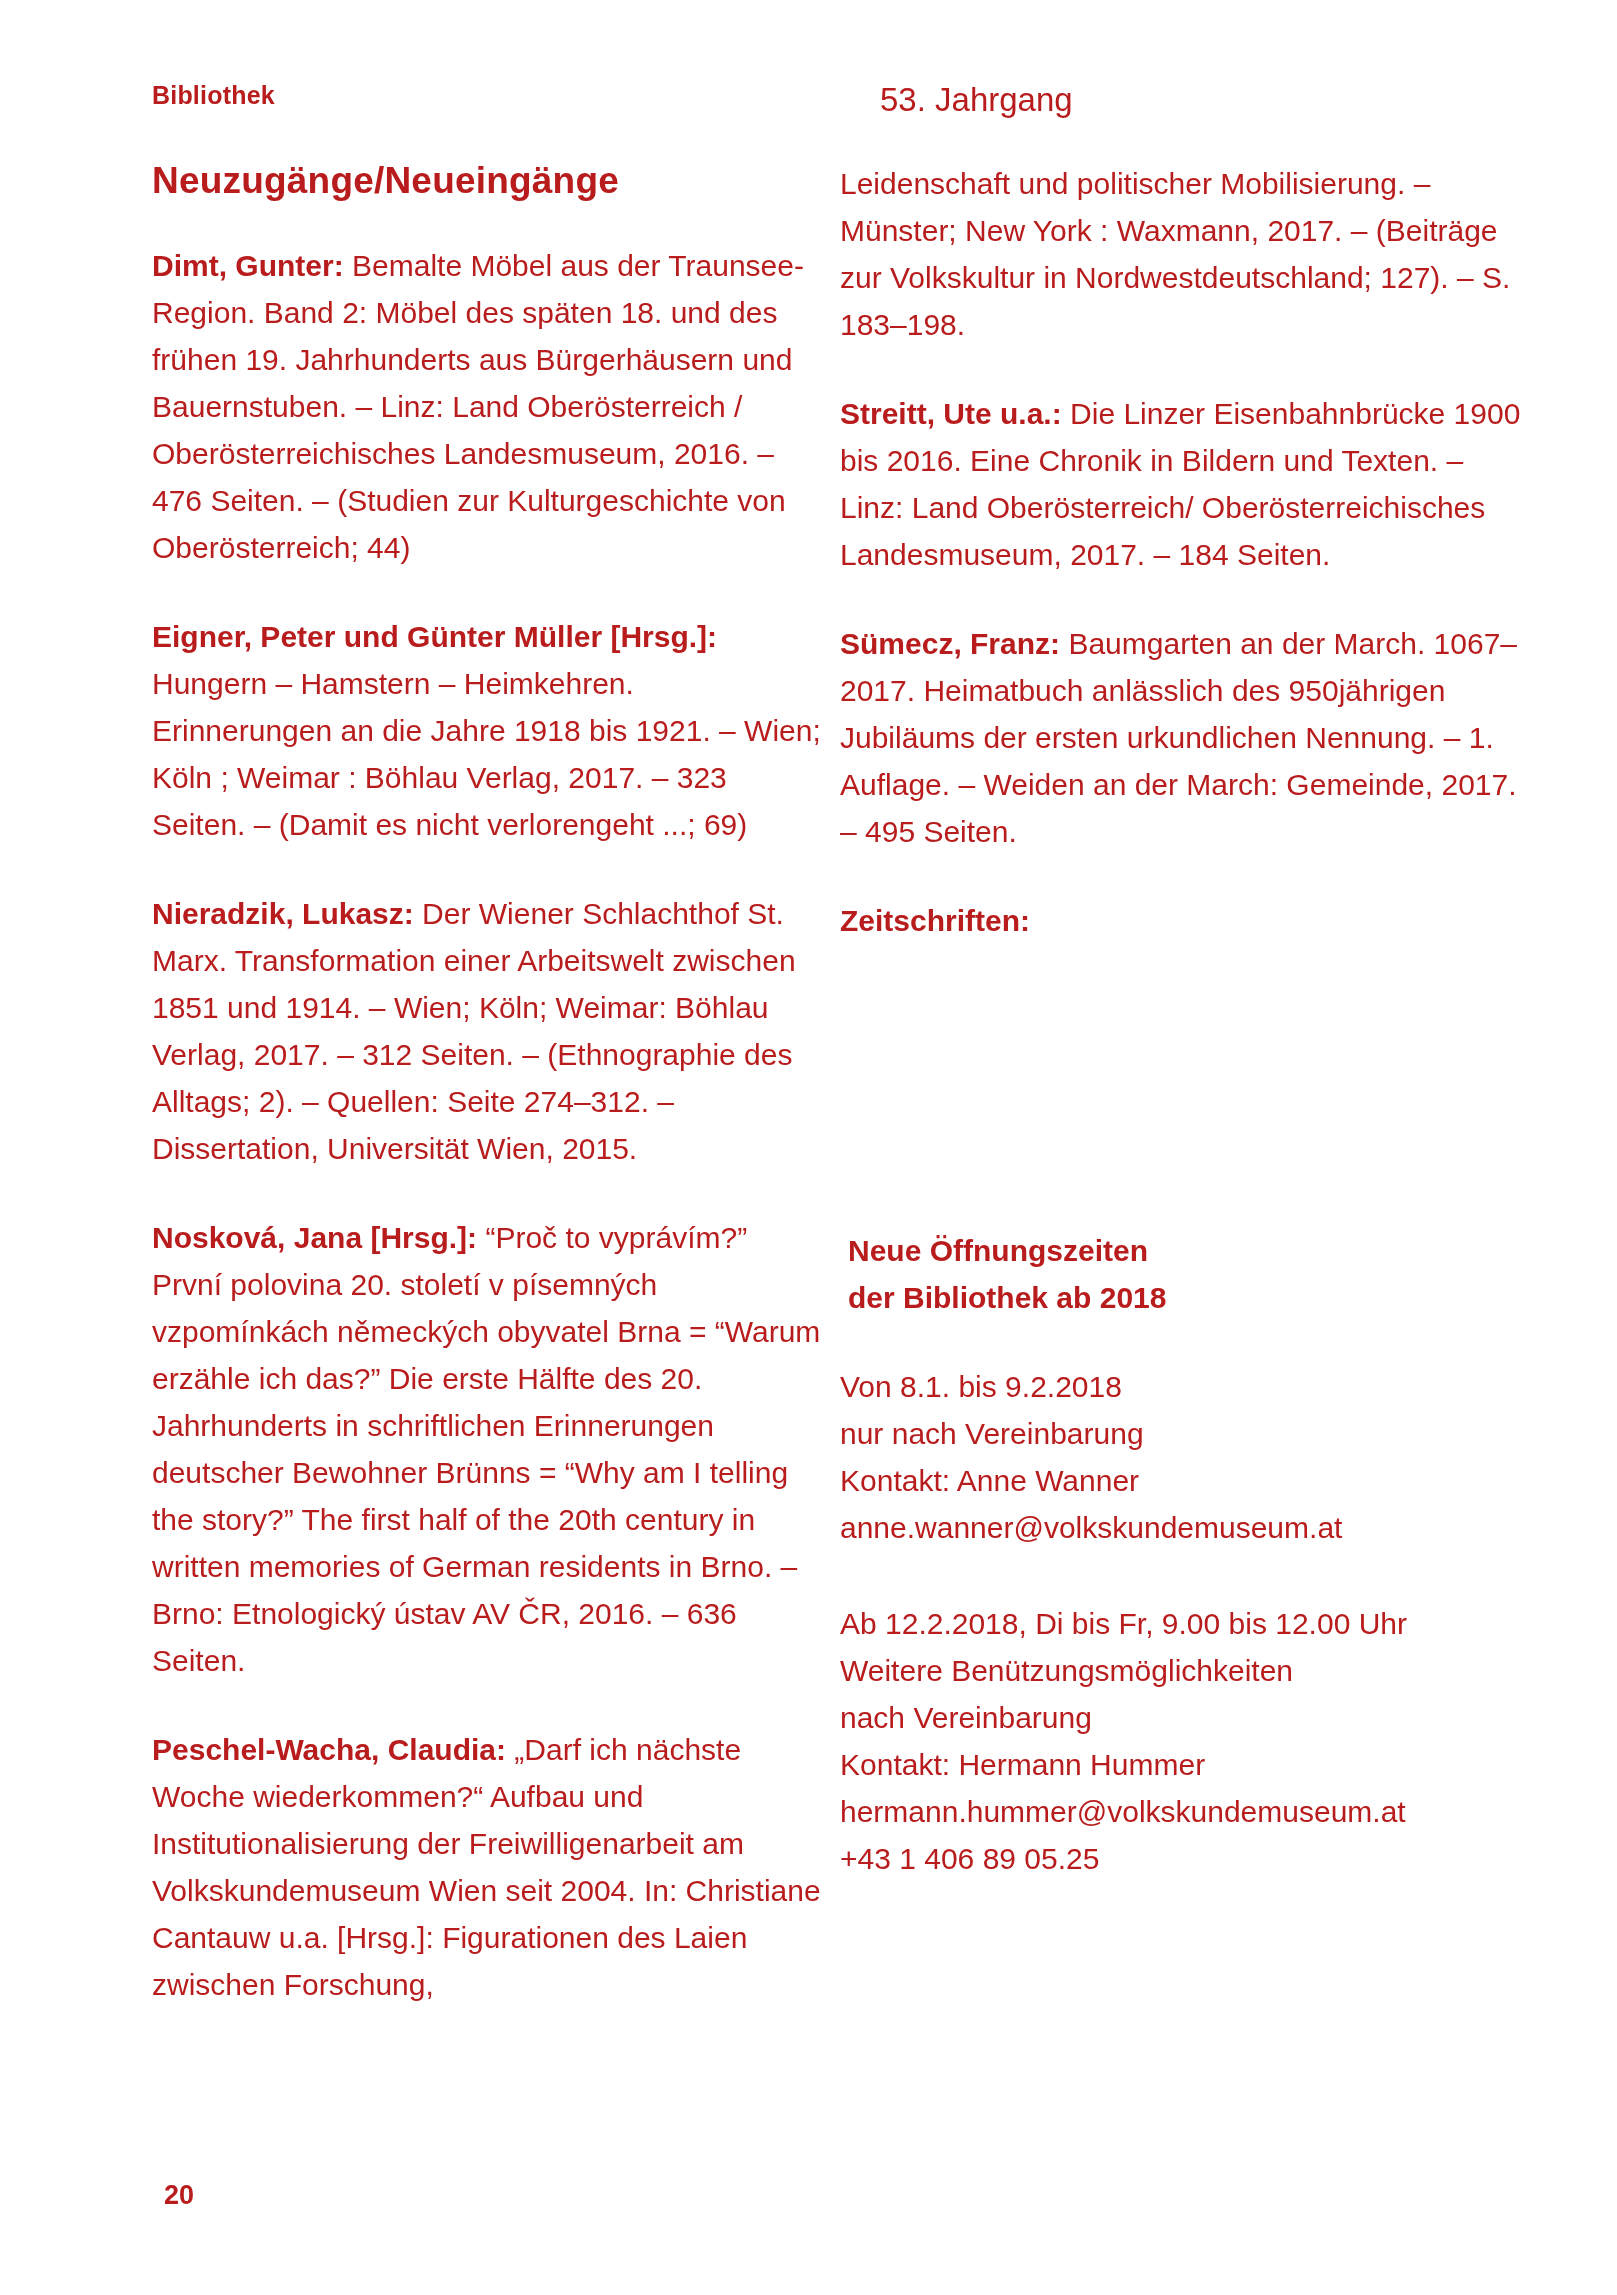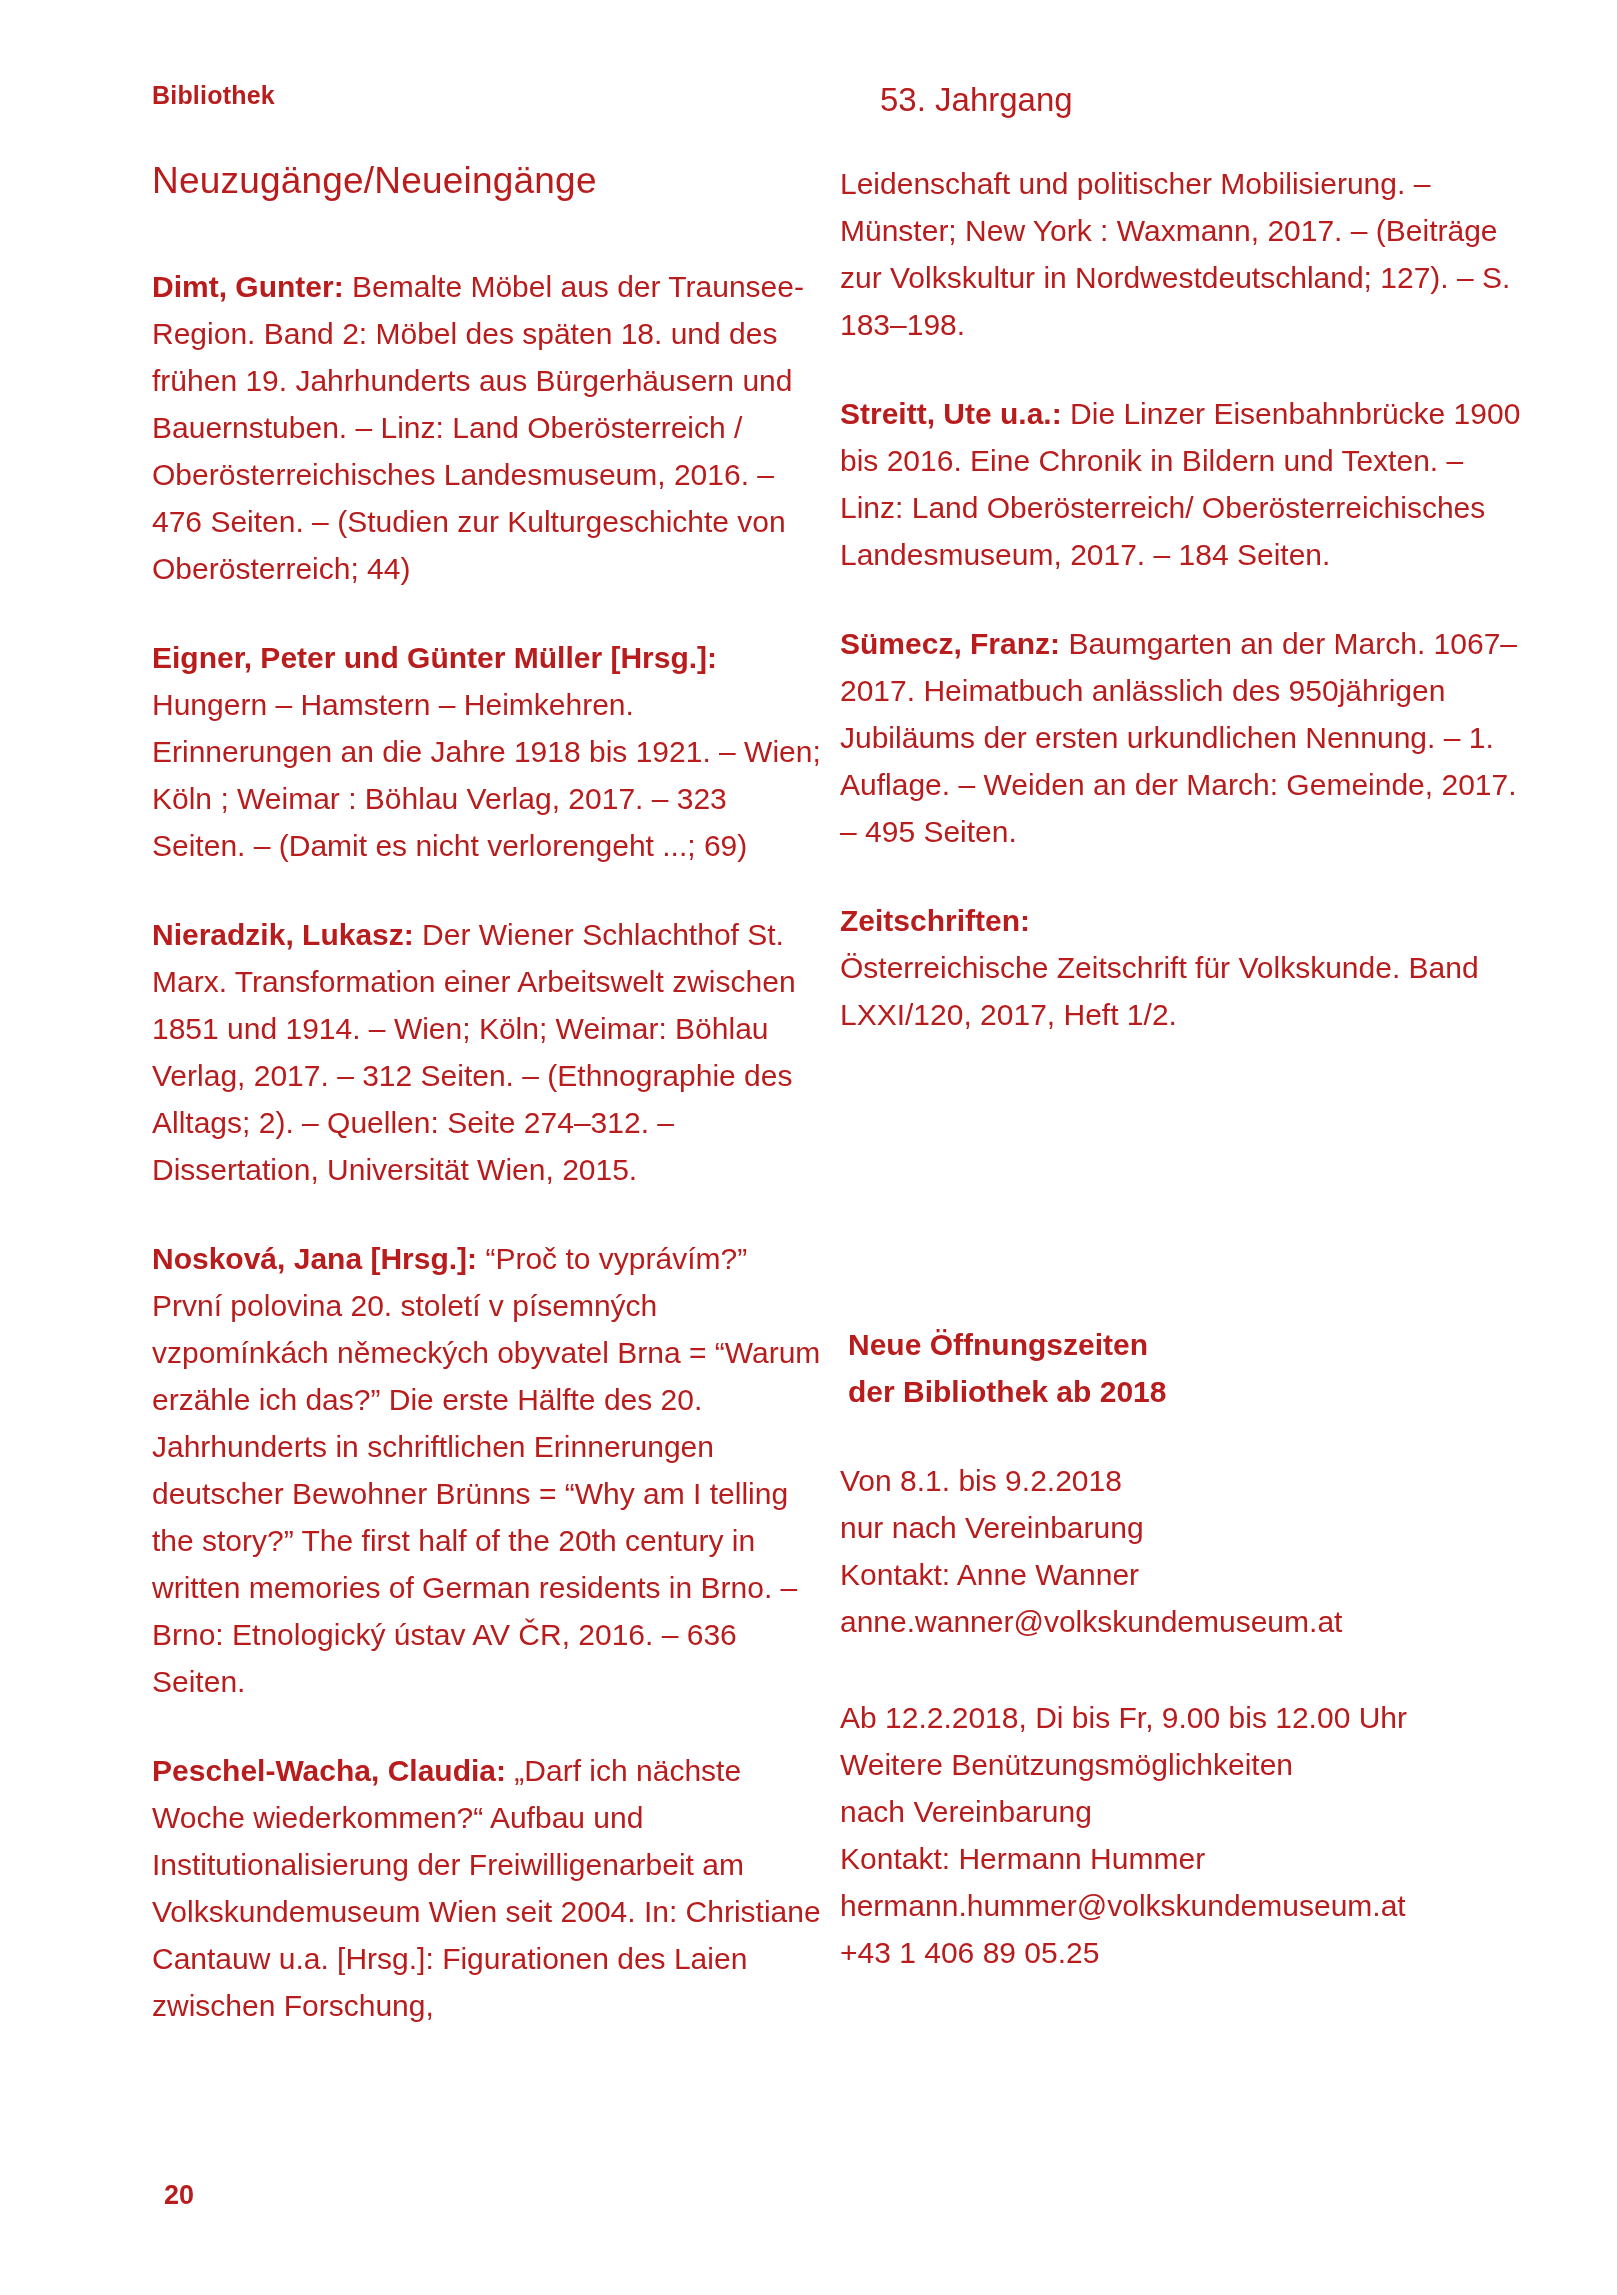--- a/index.html
+++ b/index.html
@@ -41,24 +41,24 @@
   }
   .col-left {
     left: 152px;
     width: 669px;
   }
   .col-right {
     left: 840px;
     width: 689px;
   }
   h1.page-title {
-    margin: 0 0 61px 0;
+    margin: 0 0 40px 0;
     font-size: 37px;
     line-height: 42px;
-    font-weight: 400;
+    font-weight: 700;
     letter-spacing: 0.2px;
   }
   .entry {
     margin: 0 0 42px 0;
   }
   .lbl {
     font-weight: 700;
   }
   .section-gap {
     margin-top: 26px;
@@ -109,21 +109,21 @@
 
   <section class="col col-right">
 
     <p class="entry"><span>Leidenschaft und politischer Mobilisierung. – Münster; New York : Waxmann, 2017. – (Beiträge zur Volkskultur in Nordwest­deutschland; 127). – S. 183–198.</span></p>
 
     <p class="entry"><span class="lbl">Streitt, Ute u.a.:</span> <span>Die Linzer Eisenbahnbrü­cke 1900 bis 2016. Eine Chronik in Bildern und Texten. – Linz: Land Oberösterreich/ Oberösterreichisches Landesmuseum, 2017. – 184 Seiten.</span></p>
 
     <p class="entry"><span class="lbl">Sümecz, Franz:</span> <span>Baumgarten an der March. 1067–2017. Heimatbuch anlässlich des 950jährigen Jubiläums der ersten urkund­lichen Nennung. – 1. Auflage. – Weiden an der March: Gemeinde, 2017. – 495 Seiten.</span></p>
 
     <p class="entry section-gap">
-      <span class="block-label">Zeitschriften:</span><span>Österreichische Zeitschrift für Volkskunde. Band LXXI/120, 2017, Heft 1/2.</span>
+      <span class="block-label">Zeitschriften:</span>
     </p>
 
     <div class="hours">
       <div class="hours-heading">
         <div>Neue Öffnungszeiten</div>
         <div>der Bibliothek ab 2018</div>
       </div>
 
       <div class="hours-block">
         <div>Von 8.1. bis 9.2.2018</div>

